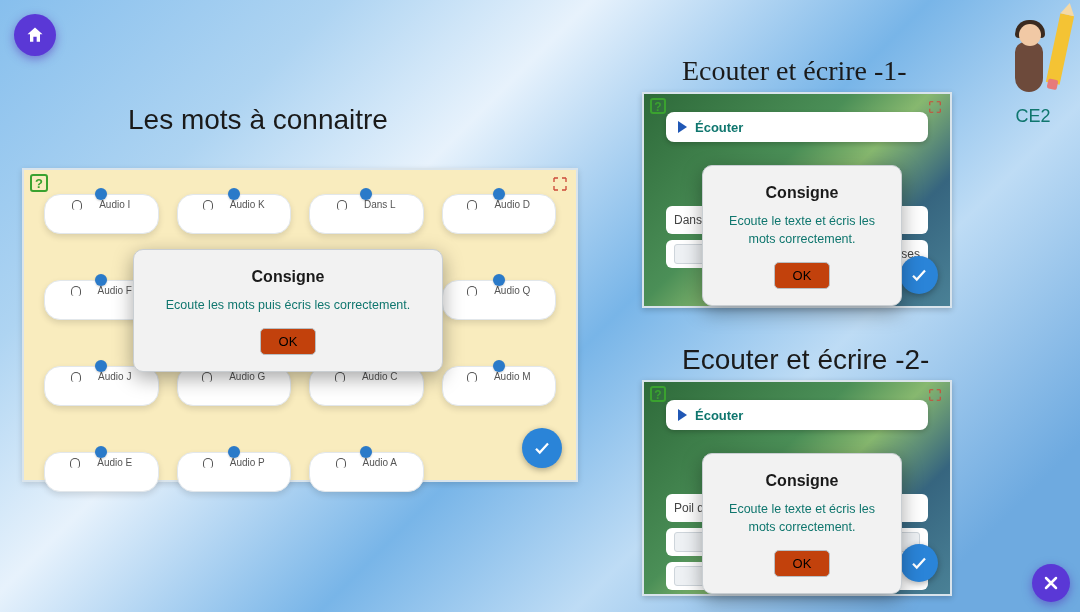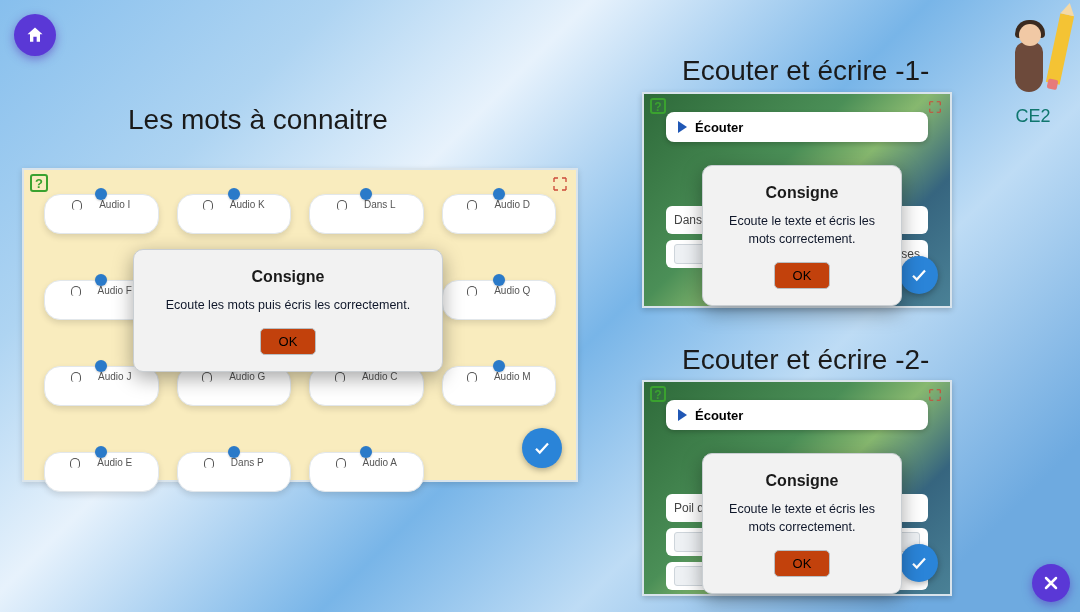--- a/index.html
+++ b/index.html
@@ -34,21 +34,21 @@
 .avatar .pencil::before { content:""; position:absolute; top:-12px; left:0; width:0;height:0;
   border-left:7px solid transparent; border-right:7px solid transparent;
   border-bottom:12px solid #f5d9a5; }
 .avatar .pencil::after { content:""; position:absolute; bottom:-6px; left:2px; width:10px;height:10px;
   background:#e77a7a; border-radius:2px; }
 .avatar .lvl { font-size:18px; color:#0f766e; }
 
 
 .sec-title { position:absolute; font-size:28px; color:#1a1a1a; }
 #title-main { top:104px; left:128px; }
-#title-ex1  { top:55px;  left:682px; }
+#title-ex1  { top:55px;  left:682px;font-family:Liberation Serif, serif; }
 #title-ex2  { top:344px; left:682px; }
 
 
 .board {
   position:absolute; left:22px; top:168px; width:556px; height:314px;
   background:#f9ecbe; border:2px solid #d9e4ec; box-shadow:0 2px 6px rgba(0,0,0,0.15);
 }
 .board .help { position:absolute; left:6px; top:4px; width:18px;height:18px;
   border:2px solid #3aa22f; color:#3aa22f; font-size:13px; text-align:center;
   border-radius:3px; font-weight:bold; line-height:16px; }
@@ -79,21 +79,21 @@
   box-shadow:0 2px 6px rgba(0,0,0,0.2); overflow:hidden;
 }
 #mini1 { top:92px; }
 #mini2 { top:380px; }
 .mini .help { position:absolute; left:6px; top:4px; width:16px;height:16px;
   border:2px solid #3aa22f; color:#3aa22f; font-size:12px; text-align:center;
   border-radius:3px; font-weight:bold; line-height:14px; }
 .mini .expand { position:absolute; right:8px; top:6px; width:14px;height:14px; }
 .listen-bar { position:absolute; left:22px; right:22px; top:18px; height:30px;
   background:#fff; border-radius:8px; display:flex; align-items:center; gap:8px;
-  padding:0 12px; font-size:13px; color:#000000; font-weight:600;
+  padding:0 12px; font-size:13px; color:#0f766e; font-weight:600;
   box-shadow:0 2px 5px rgba(0,0,0,0.2); }
 .listen-bar .tri { width:0;height:0; border-top:6px solid transparent;
   border-bottom:6px solid transparent; border-left:9px solid #2057b5; }
 .fillzone { position:absolute; left:22px; top:112px; right:22px; bottom:12px; }
 .fillzone .ln { background:#fff; border-radius:6px; height:28px; margin-bottom:6px;
   display:flex; align-items:center; padding:0 8px; font-size:12px; color:#444; gap:6px; }
 .fillzone .gap { flex:0 0 56px; height:20px; background:#eef1f4; border:1px solid #ced5db;
   border-radius:3px; }
 .mini .check { position:absolute; right:12px; bottom:12px; width:38px;height:38px;
   border-radius:50%; background:#2a84d8; display:flex; align-items:center; justify-content:center;
@@ -105,21 +105,21 @@
   box-shadow:0 2px 6px rgba(0,0,0,0.3); z-index:2; }
 .board .check svg { width:18px;height:18px; stroke:#fff; fill:none; stroke-width:3; }
 
 
 .modal {
   position:absolute; background:#f2f2f2; border:1px solid #c9ced2;
   border-radius:10px; box-shadow:0 6px 20px rgba(0,0,0,0.35);
   text-align:center; padding:18px 22px 16px; z-index:5;margin-top:27px;
 }
 .modal h3 { font-size:16px; font-weight:700; color:#1a1a1a; margin-bottom:10px; }
-.modal p  { font-size:12.5px; color:#0f172a; line-height:1.45; margin-bottom:14px; }
+.modal p  { font-size:12.5px; color:#0f766e; line-height:1.45; margin-bottom:14px; }
 .modal button { background:#c2410c; border:1px solid #b8bfc4; border-radius:5px;
   padding:5px 18px; font-size:13px; cursor:pointer; }
 #modal-main { left:133px; top:222px; width:310px; }
 #modal-ex1  { left:702px; top:138px; width:200px; }
 #modal-ex2  { left:702px; top:426px; width:200px; }
 
 
 .expand svg { width:100%; height:100%; }
 </style>
 </head>
@@ -233,21 +233,21 @@
       </div>
       <div class="card row4">
         <div class="lbl">
           <span class="hp"></span>
           <span>Audio E</span>
         </div>
       </div>
       <div class="card row4">
         <div class="lbl">
           <span class="hp"></span>
-          <span>Dans P</span>
+          <span>Audio P</span>
         </div>
       </div>
       <div class="card row4">
         <div class="lbl">
           <span class="hp"></span>
           <span>Audio A</span>
         </div>
       </div>
     </div>
   <div class="check">

